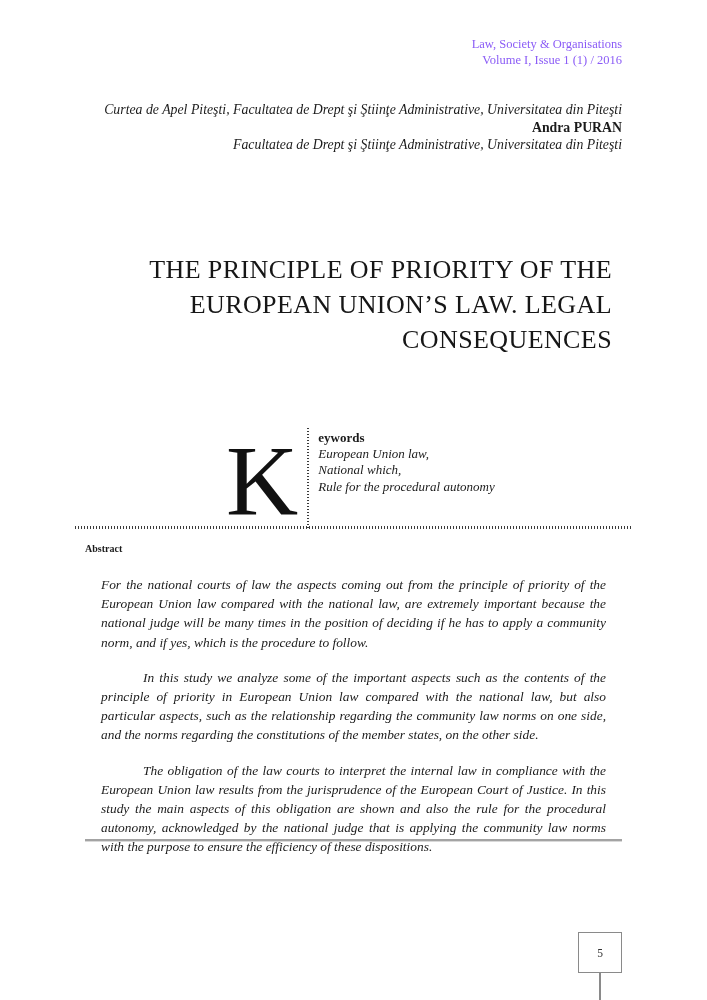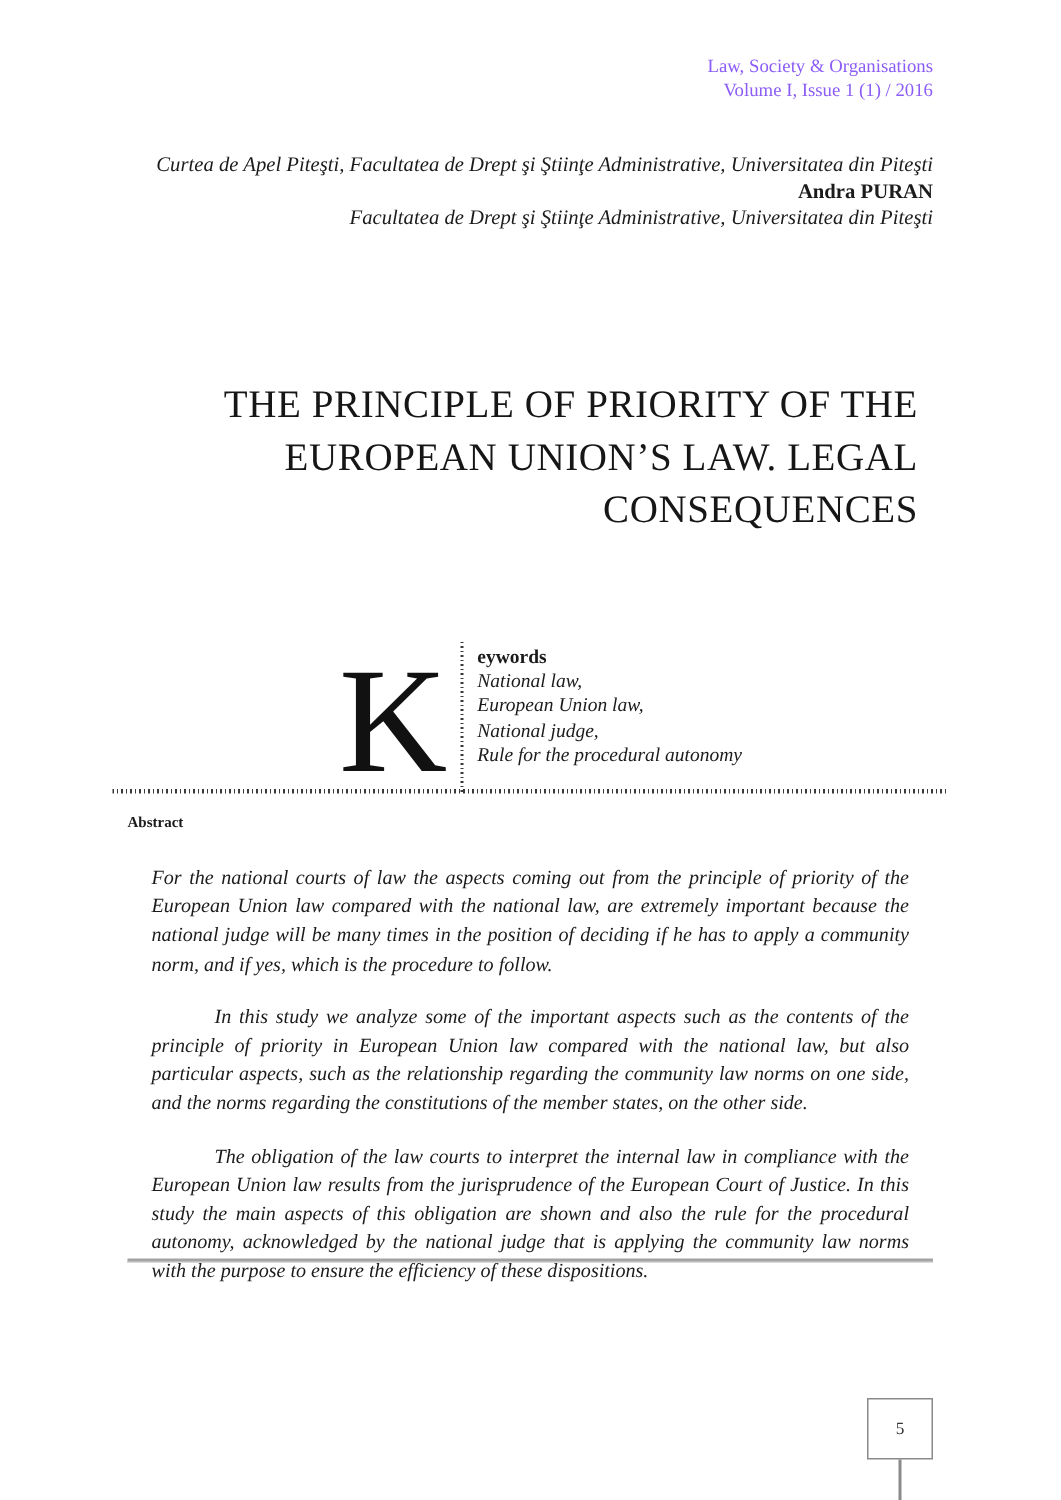--- a/index.html
+++ b/index.html
@@ -171,23 +171,22 @@
     <div class="author-affiliation">Facultatea de Drept şi Ştiinţe Administrative, Universitatea din Piteşti</div>
   </section>
 
   <h1 class="article-title">THE PRINCIPLE OF PRIORITY OF THE EUROPEAN UNION’S LAW. LEGAL CONSEQUENCES</h1>
 
   <section class="keywords">
     <div class="dropcap">K</div>
     <div class="kw-divider"></div>
     <div class="kw-list">
       <div class="kw-heading">eywords</div>
-      <div class="kw-item">National law,</div>
       <div class="kw-item">European Union law,</div>
-      <div class="kw-item">National judge,</div>
+      <div class="kw-item">National which,</div>
       <div class="kw-item">Rule for the procedural autonomy</div>
     </div>
   </section>
 
   <div class="dotted-rule"></div>
 
   <section class="abstract">
     <h2 class="abstract-heading">Abstract</h2>
     <p>For the national courts of law the aspects coming out from the principle of priority of the European Union law compared with the national law, are extremely important because the national judge will be many times in the position of deciding if he has to apply a community norm, and if yes, which is the procedure to follow.</p>
     <p class="indented">In this study we analyze some of the important aspects such as the contents of the principle of priority in European Union law compared with the national law, but also particular aspects, such as the relationship regarding the community law norms on one side, and the norms regarding the constitutions of the member states, on the other side.</p>

